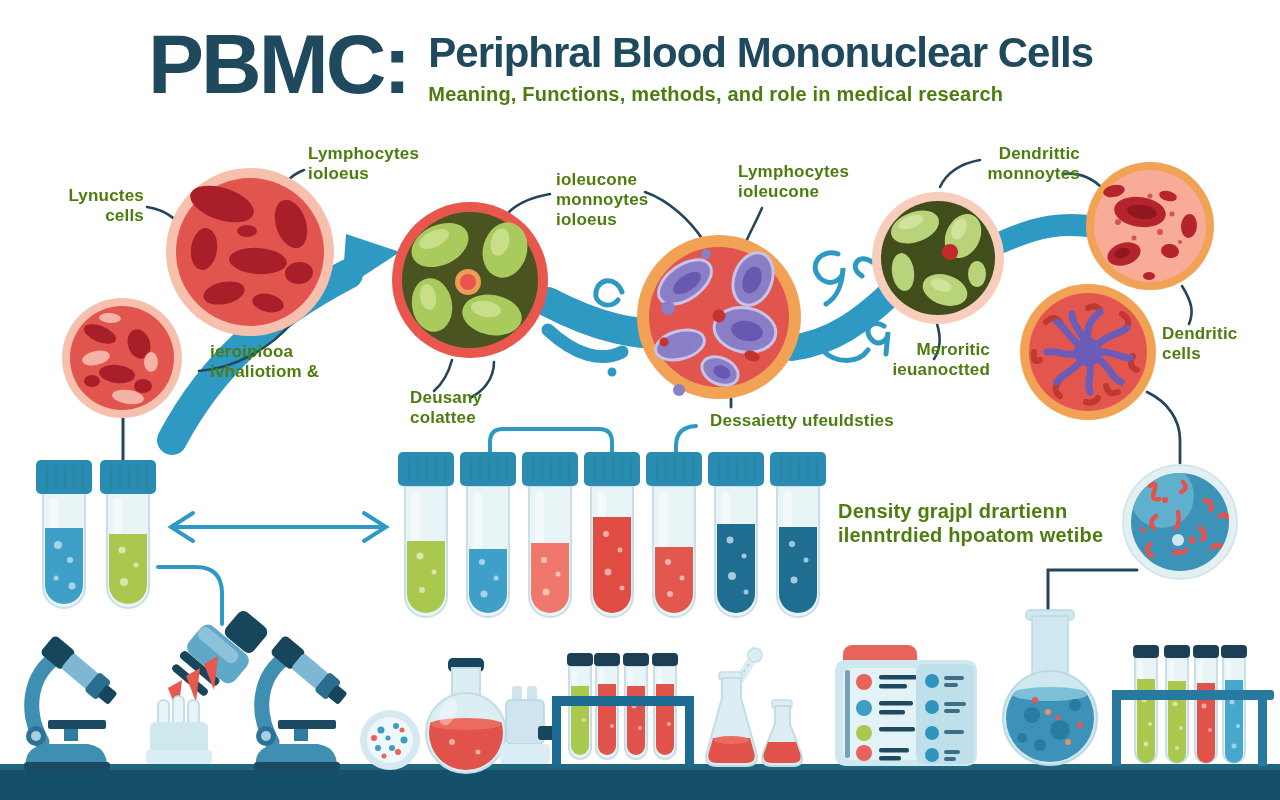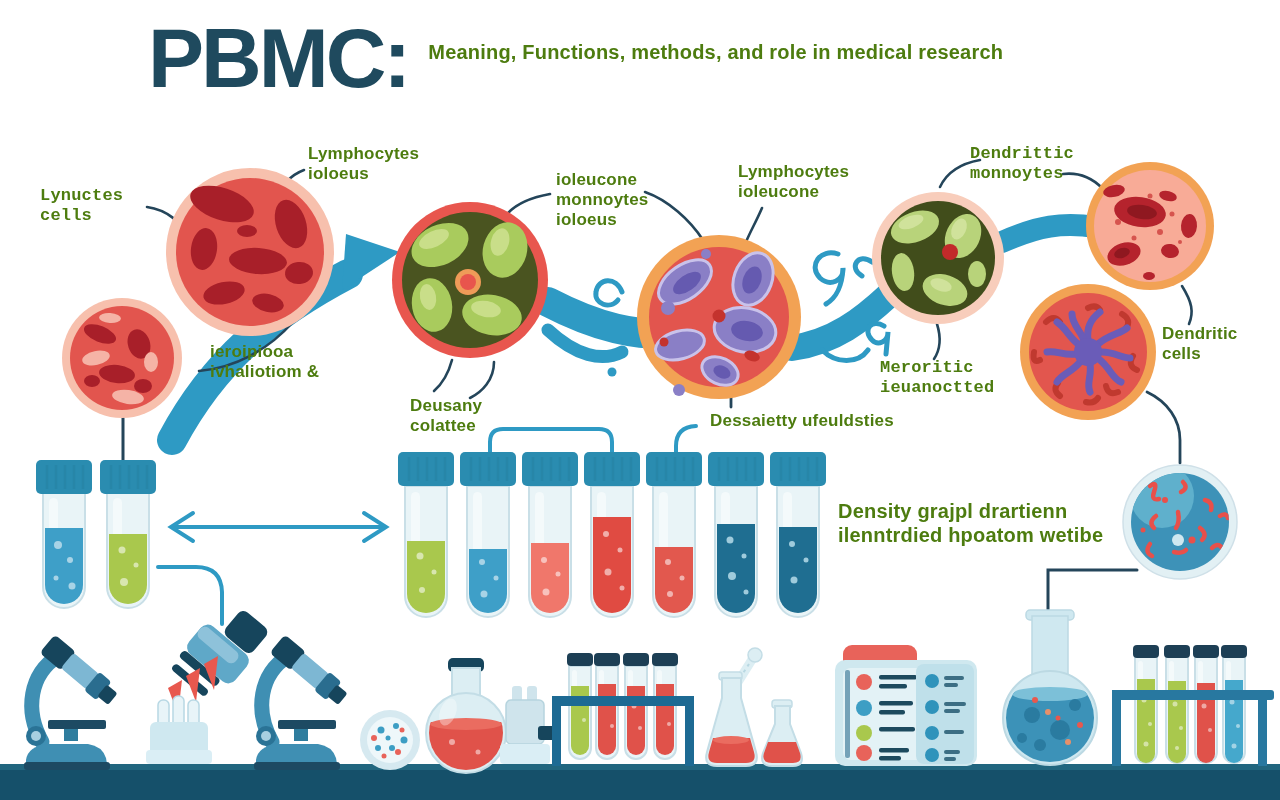--- a/index.html
+++ b/index.html
@@ -2,28 +2,28 @@
 <html><head>
 <meta charset="utf-8">
 <style>
   html,body{margin:0;padding:0;background:#ffffff;}
   .stage{
     position:relative;width:1280px;height:800px;background:#ffffff;overflow:hidden;
     font-family:"Liberation Sans","DejaVu Sans",sans-serif;
   }
   .scene{position:absolute;left:0;top:0;width:1280px;height:800px;}
   
-  .title-row{position:absolute;left:148px;top:16px;display:flex;gap:20px;color:#1f4a5e;}
+  .title-row{position:absolute;left:148px;top:16px;display:flex;gap:20px;color:#1f4a5e;align-items:flex-end;}
   .acronym{font-size:84px;font-weight:800;line-height:1;letter-spacing:-3px;}
   .title-right{padding-top:16px;}
   .main-title{font-size:42px;font-weight:800;line-height:1;letter-spacing:-1px;}
   .subtitle{font-size:20px;font-weight:600;margin-top:9px;color:#4d7c0f;letter-spacing:.2px;}
   
   .lbl{position:absolute;color:#4d7c0f;font-size:17px;font-weight:600;line-height:1.18;letter-spacing:.2px;}
-  .lbl.center{text-align:left;font-family:Liberation Mono, monospace;}
+  .lbl.center{text-align:right;}
   .lbl.small{font-size:20px;}
   .band{fill:none;stroke-linecap:round;}
   .swirl{fill:none;stroke-linecap:round;}
   .lead{fill:none;stroke-linecap:round;}
 </style>
 </head>
 <body>
 
 <div class="stage">
 
@@ -570,20 +570,21 @@
     <use href="#capN" x="1221" y="645"></use>
     <rect x="1112" y="690" width="162" height="10" rx="3" fill="#2878a0"></rect>
     <rect x="1112" y="690" width="9" height="76" fill="#2878a0"></rect>
     <rect x="1258" y="690" width="9" height="76" fill="#2878a0"></rect>
   </g>
 </svg>
 
 <div class="title-row">
   <div class="acronym">PBMC:</div>
   <div class="title-right">
+    <div class="main-title">Periphral Blood Mononuclear Cells</div>
     <div class="subtitle">Meaning, Functions, methods, and role in medical research</div>
   </div>
 </div>
 
 <div class="lbl center" style="left:40px;top:186px;width:104px;">
   <div>Lynuctes</div>
   <div>cells</div>
 </div>
 <div class="lbl" style="left:308px;top:144px;">
   <div>Lymphocytes</div>
@@ -599,28 +600,28 @@
   <div>ioloeus</div>
 </div>
 <div class="lbl" style="left:738px;top:162px;">
   <div>Lymphocytes</div>
   <div>ioleucone</div>
 </div>
 <div class="lbl center" style="left:970px;top:144px;width:110px;">
   <div>Dendrittic</div>
   <div>monnoytes</div>
 </div>
-<div class="lbl" style="left:410px;top:388px;margin-top:8px;">
+<div class="lbl" style="left:410px;top:388px;">
   <div>Deusany</div>
   <div>colattee</div>
 </div>
 <div class="lbl" style="left:710px;top:411px;">
   <div>Dessaietty ufeuldsties</div>
 </div>
-<div class="lbl center" style="left:880px;top:358px;width:110px;">
+<div class="lbl center" style="left:880px;top:340px;width:110px;">
   <div>Meroritic</div>
   <div>ieuanoctted</div>
 </div>
 <div class="lbl" style="left:1162px;top:324px;">
   <div>Dendritic</div>
   <div>cells</div>
 </div>
 <div class="lbl small" style="left:838px;top:500px;">
   <div>Density grajpl drartienn</div>
   <div>ilenntrdied hpoatom wetibe</div>

